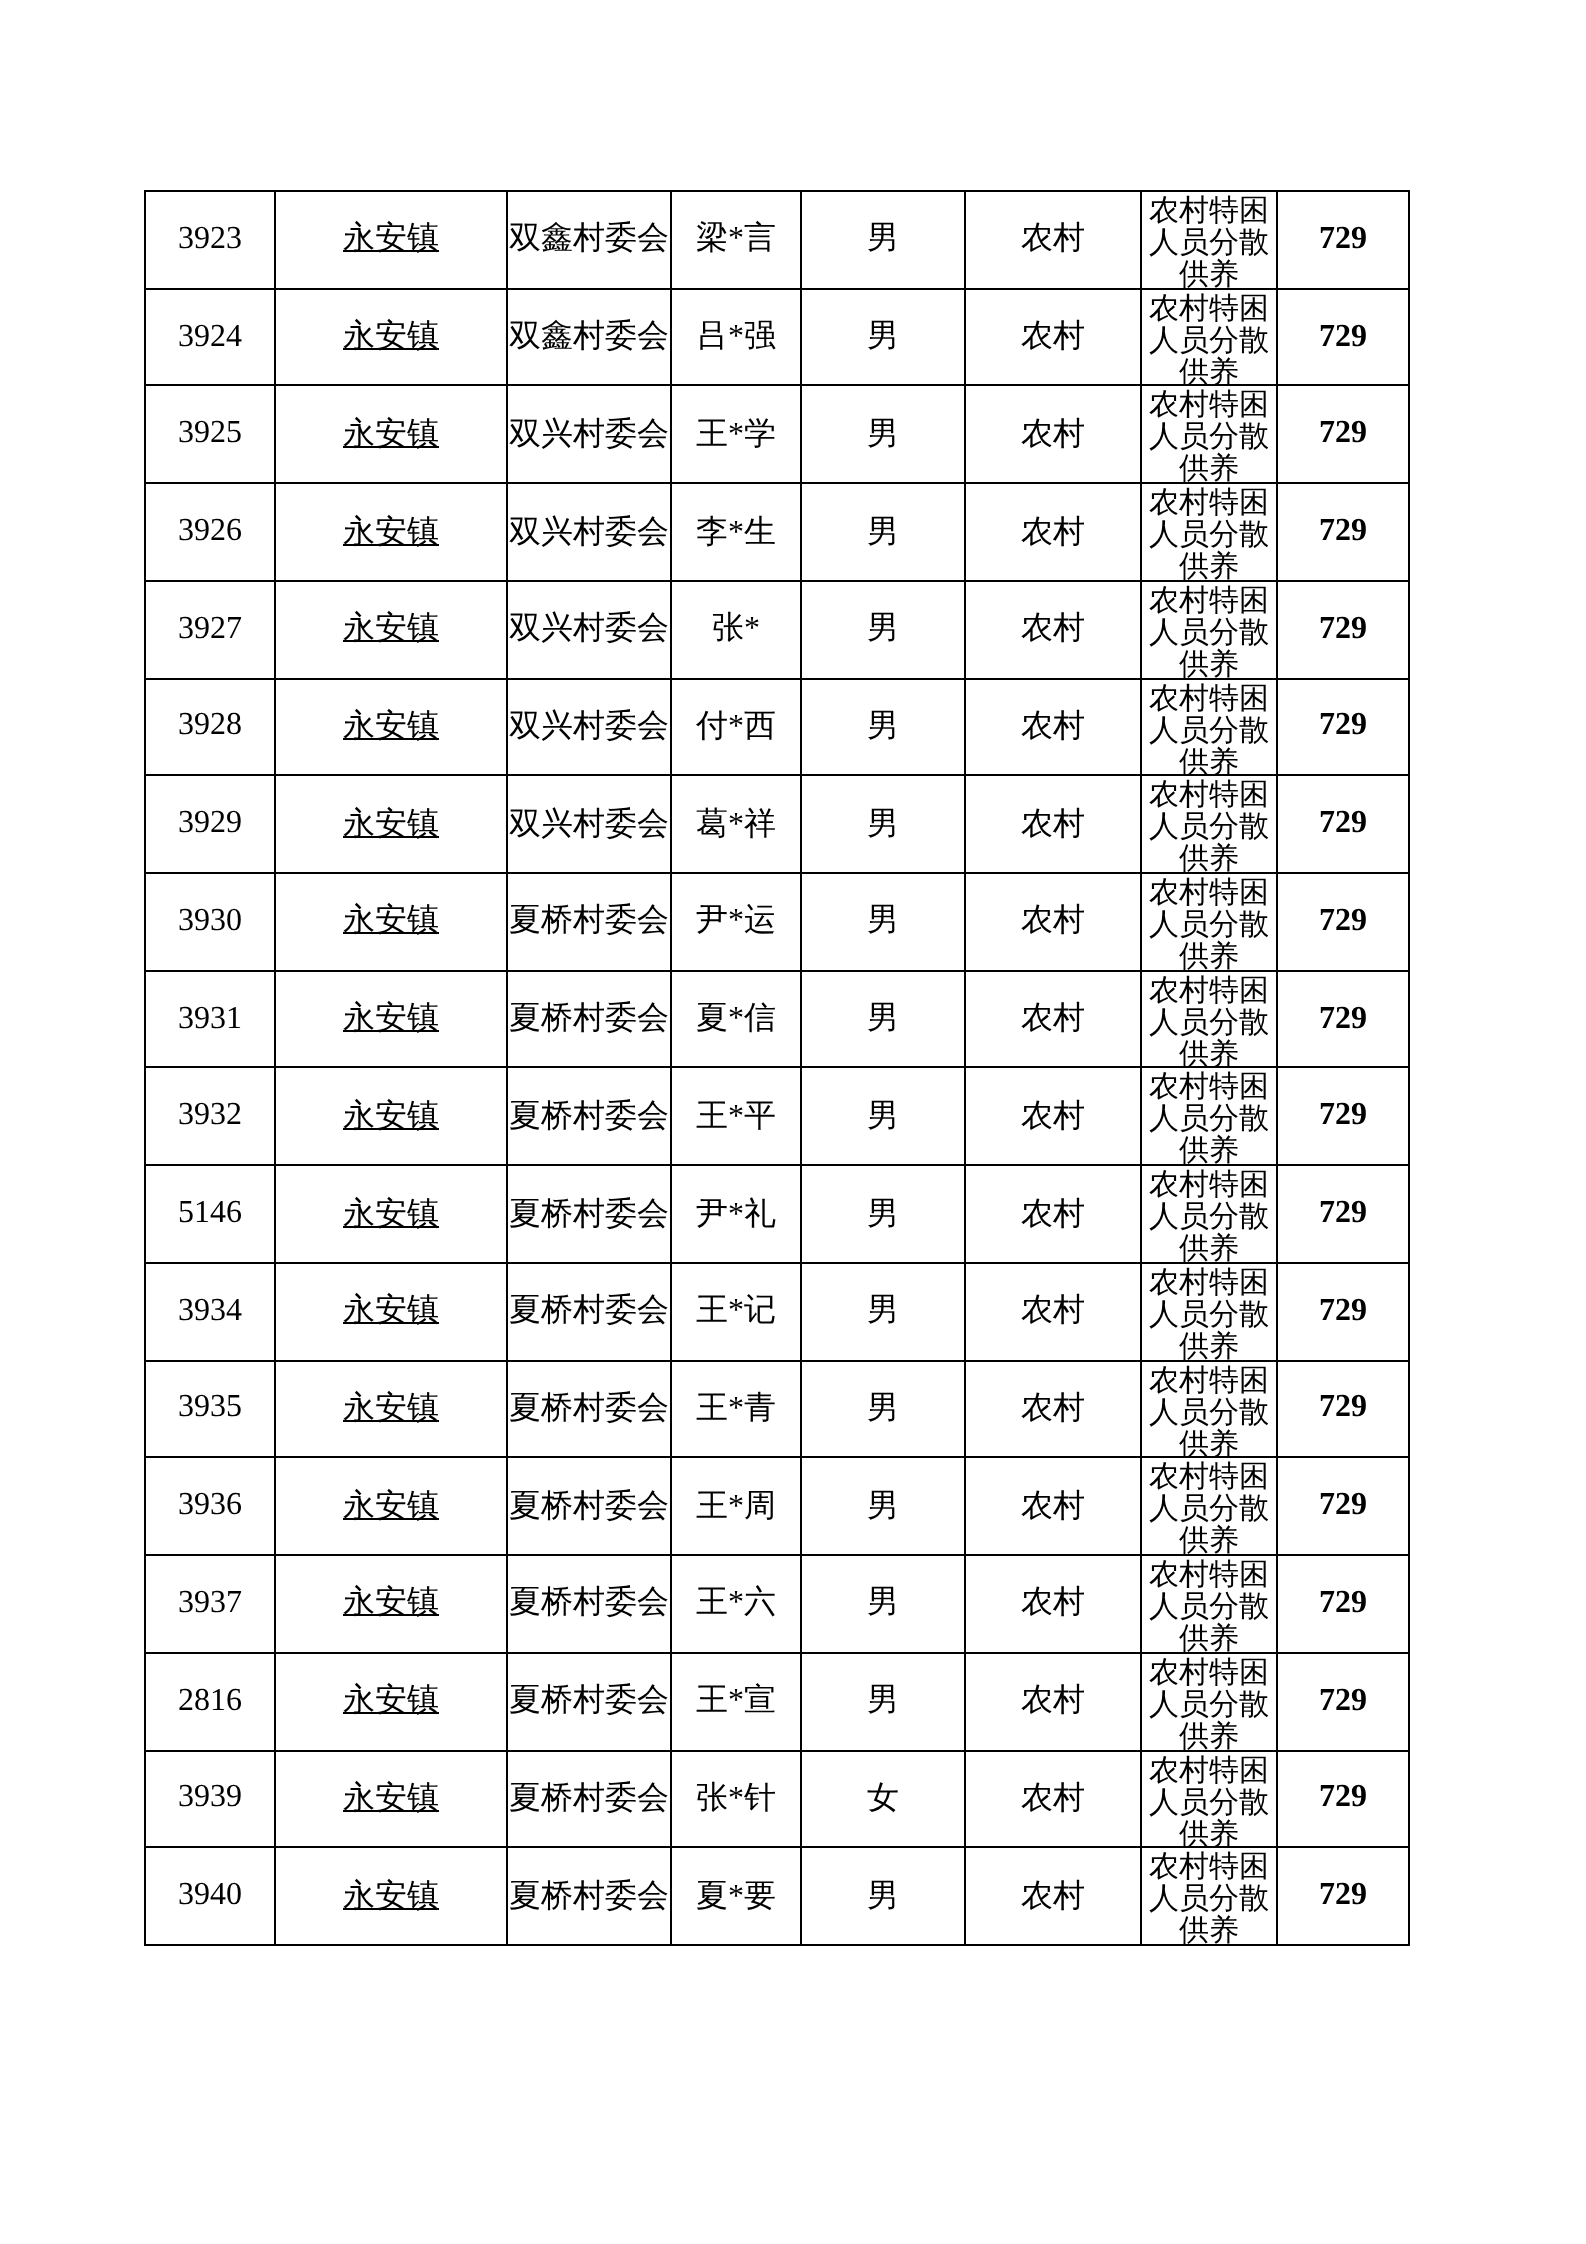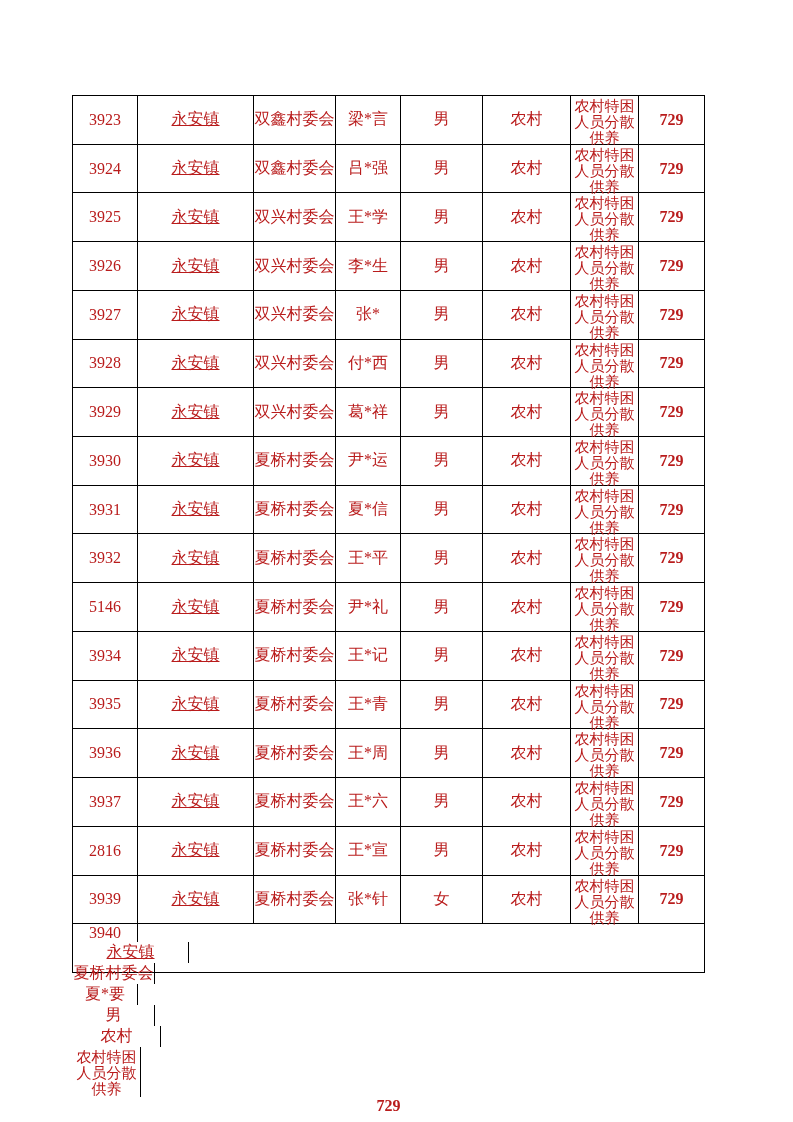--- a/index.html
+++ b/index.html
@@ -7,42 +7,41 @@
     padding: 0;
     background: #ffffff;
   }
   .page {
     position: relative;
     width: 793px;
     height: 1122px;
     background: #ffffff;
     overflow: hidden;
     font-family: "Liberation Serif", "DejaVu Serif", serif;
-    color: #b91c1c;
+    color: #000000;
   }
   .benefits-table {
     position: absolute;
     left: 72px;
     top: 95px;
     width: 633px;
     height: 878px;
     border: 1px solid #000;
     box-sizing: border-box;
     display: flex;
     flex-direction: column;
   }
   .row {
     flex: 1 1 0;
     display: flex;
     border-bottom: 1px solid #000;
     min-height: 0;
   }
   .row:last-child {
     border-bottom: none;
-    flex-direction: column;
   }
   .cell {
     box-sizing: border-box;
     border-right: 1px solid #000;
     display: flex;
     align-items: center;
     justify-content: center;
     font-size: 16px;
     white-space: nowrap;
     overflow: visible;

